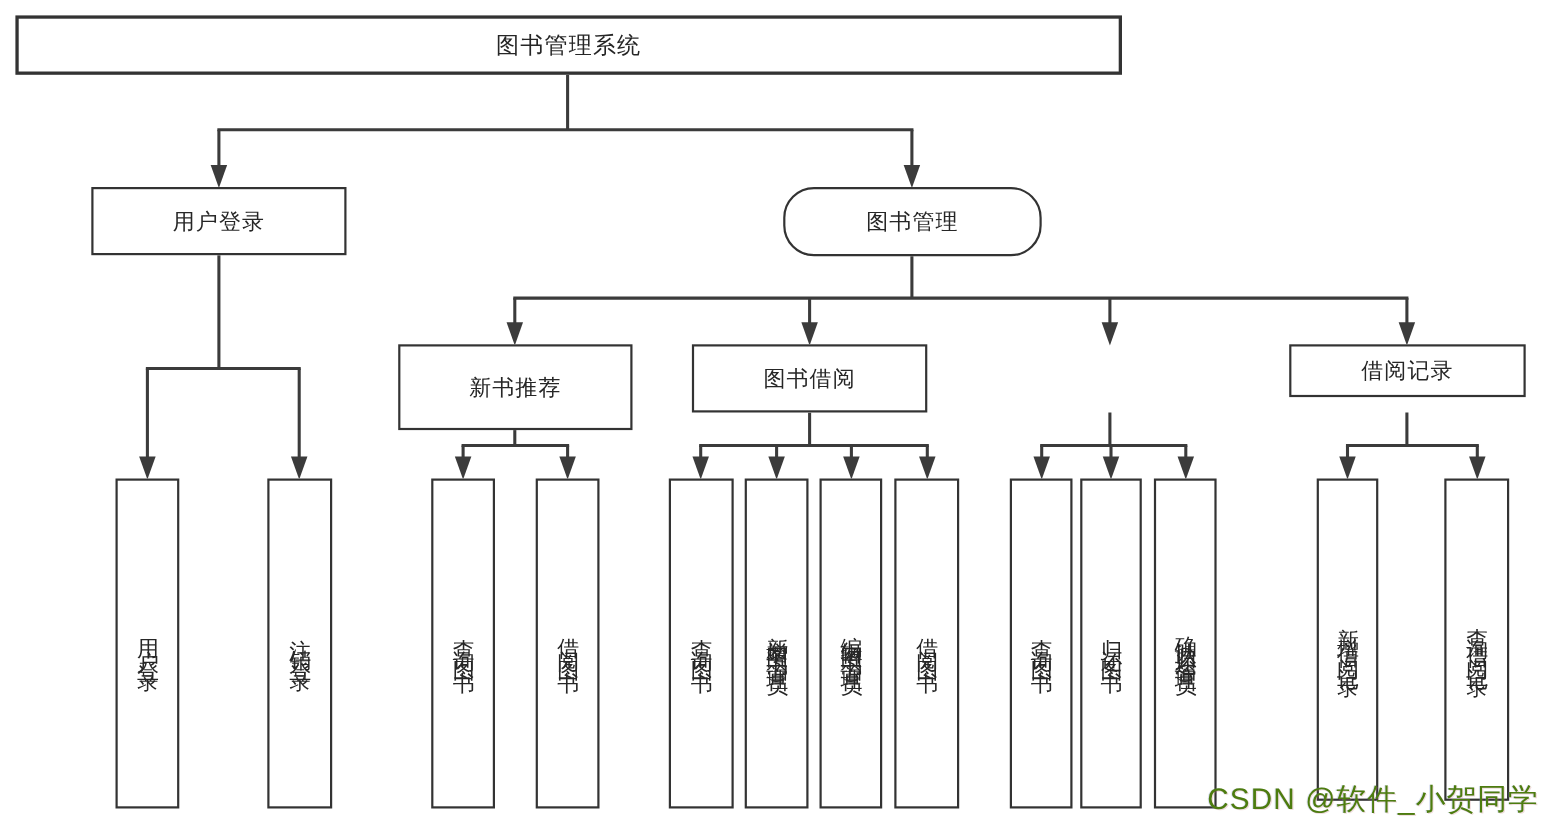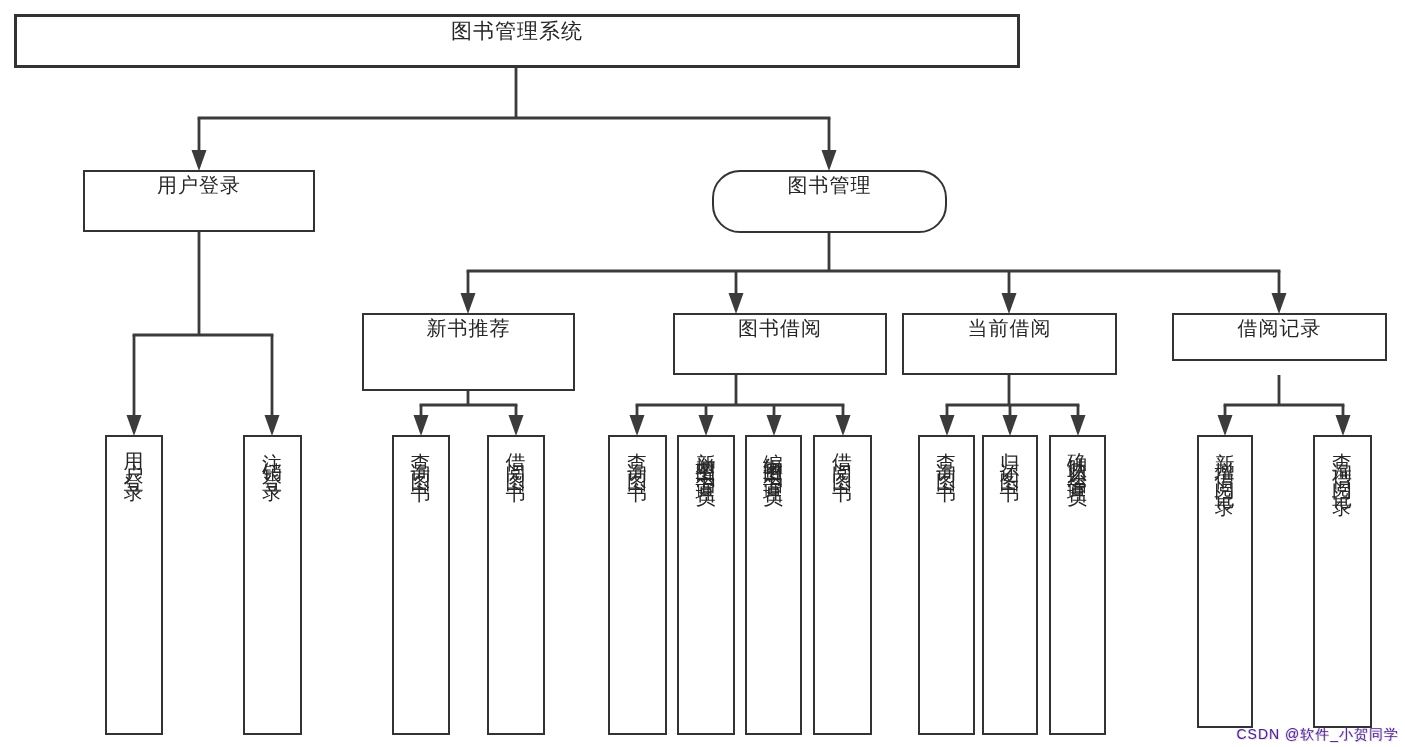--- a/index.html
+++ b/index.html
@@ -9,41 +9,41 @@
     background:#ffffff;
     font-family:"Liberation Sans","DejaVu Sans",sans-serif;
     overflow:hidden;
   }
   #wires{position:absolute;left:0;top:0;width:1405px;height:747px;}
   .node{
     position:absolute;
     background:#ffffff;
     border:2.5px solid #333333;
     box-sizing:border-box;
-    display:flex;align-items:flex-start;justify-content:center;
+    display:flex;align-items:center;justify-content:center;
     color:#262626;
     font-size:20px;
     letter-spacing:1px;
   }
   .node.root{border-width:3px;font-size:21px;}
   .leaf span{
     writing-mode:vertical-rl;
     text-orientation:mixed;
     letter-spacing:10px;
     font-size:20px;
     line-height:1;
     color:#262626;
   }
   .leaf span.med{letter-spacing:9px;}
   .leaf span.tight{letter-spacing:5px;}
   #watermark{
     position:absolute;
     right:6px;bottom:3px;
-    font-size:14px;
-    color:#4c1d95;
+    font-size:27px;
+    color:#4d7c0f;
     letter-spacing:1px;
     text-shadow:1px 1px 0 rgba(190,120,120,0.25),-1px 0 0 rgba(120,140,200,0.25);
     white-space:nowrap;
   }
 </style>
 </head>
 <body>
 
 <div id="canvas">
 
@@ -109,25 +109,22 @@
   <div class="node" style="left:83px;top:170px;width:232px;height:62px;">
     <span>用户登录</span>
   </div>
   <div class="node" style="left:712px;top:170px;width:235px;height:63px;border-radius:28px;">
     <span>图书管理</span>
   </div>
 
   <div class="node" style="left:362px;top:313px;width:213px;height:78px;">
     <span>新书推荐</span>
   </div>
-  <div class="node" style="left:629px;top:313px;width:214px;height:62px;margin-left:44px;">
+  <div class="node" style="left:629px;top:313px;width:214px;height:62px;">
     <span>图书借阅</span>
-  </div>
-  <div class="node" style="left:902px;top:313px;width:215px;height:62px;">
-    <span>当前借阅</span>
   </div>
   <div class="node" style="left:1172px;top:313px;width:215px;height:48px;">
     <span>借阅记录</span>
   </div>
 
   <div class="node leaf" style="left:105px;top:435px;width:58px;height:300px;">
     <span>用户登录</span>
   </div>
   <div class="node leaf" style="left:243px;top:435px;width:59px;height:300px;">
     <span>注销登录</span>

